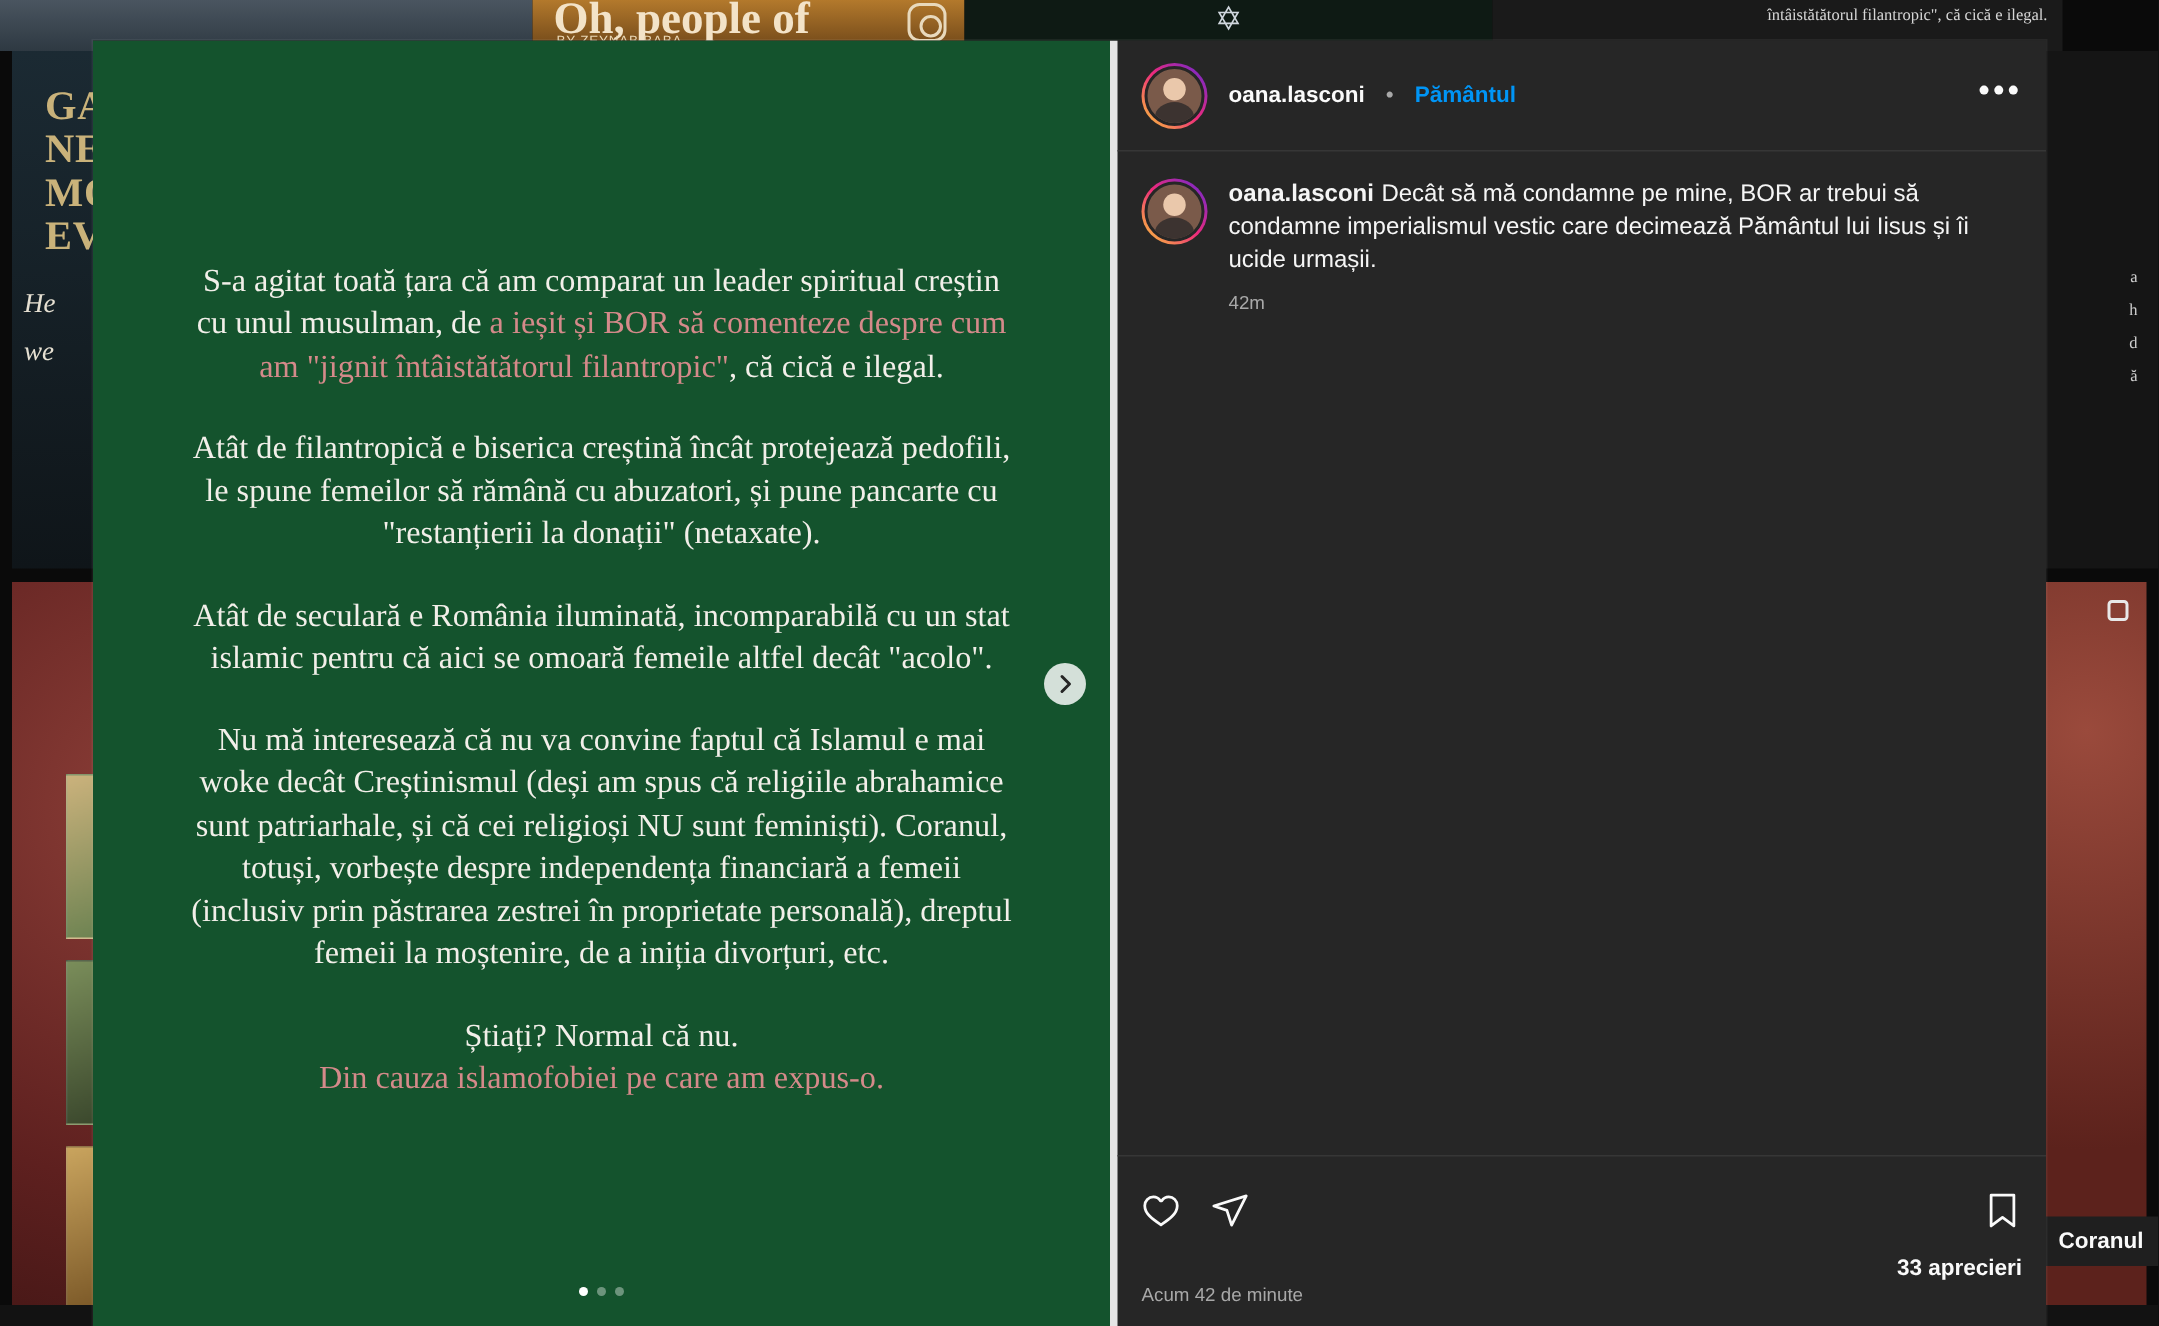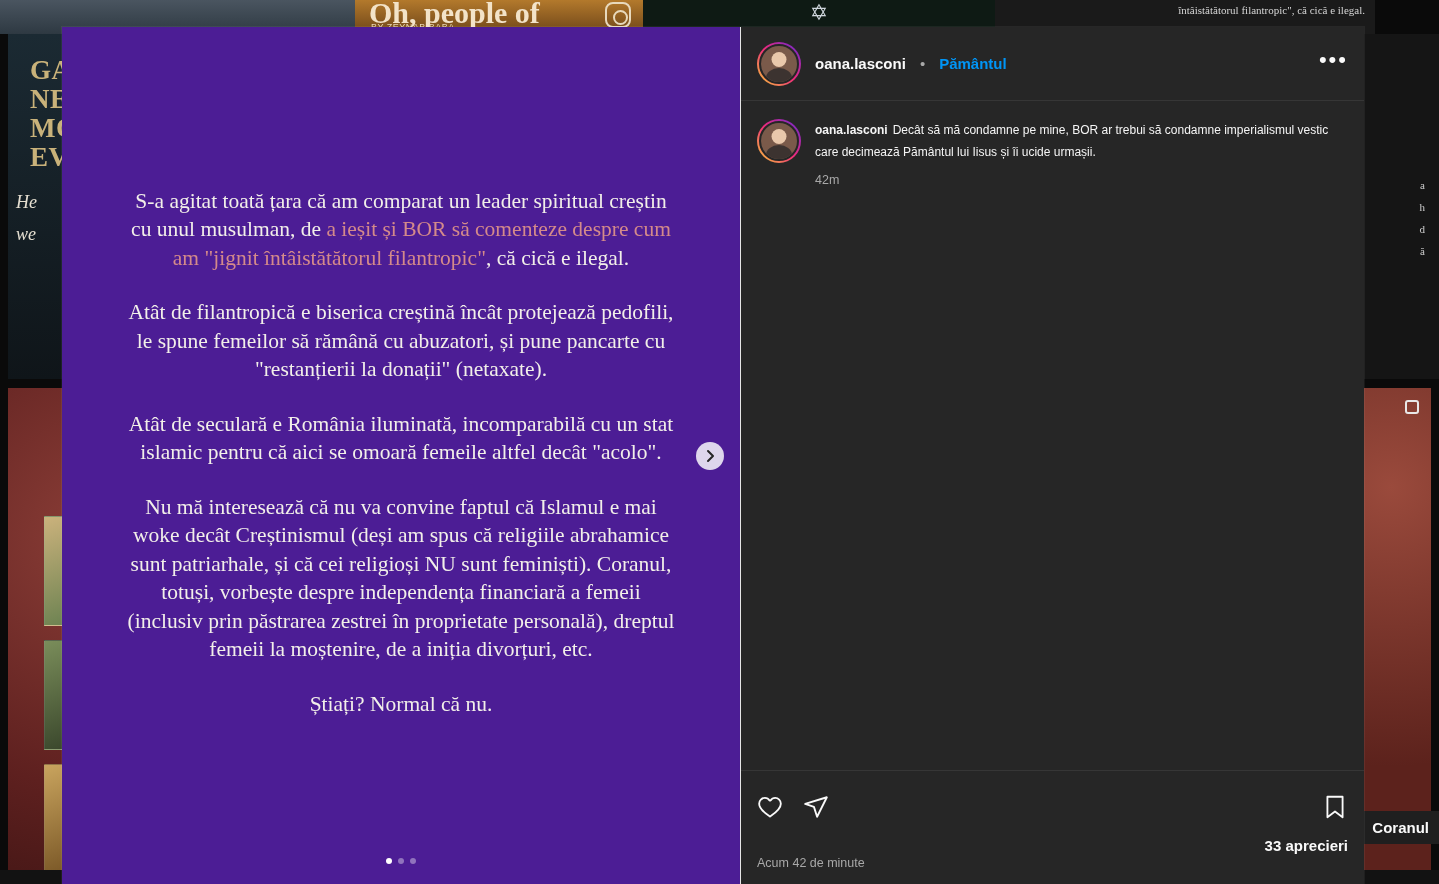--- a/index.html
+++ b/index.html
@@ -142,21 +142,21 @@
     background: #262626;
     display: flex;
     box-shadow: 0 0 0 1px rgba(255,255,255,.06);
     overflow: hidden;
   }
 
   
   .media-pane {
     position: relative;
     width: 678px; height: 857px;
-    background: #4c1d95;
+    background: #14532d;
     display: flex; align-items: center; justify-content: center;
   }
   .slide-text {
     width: 560px;
     text-align: center;
     font-family: "Liberation Serif", serif;
     font-size: 21.5px;
     line-height: 28.5px;
     color: #f2efe9;
     padding: 0 4px;
@@ -179,21 +179,21 @@
     position: absolute; left: 50%; bottom: 20px; transform: translateX(-50%);
     display: flex; gap: 6px;
   }
   .dots .dot { width: 6px; height: 6px; border-radius: 50%; background: rgba(255,255,255,.38); }
   .dots .dot.active { background: #ffffff; }
 
   
   .info-pane {
     width: 624px; height: 857px;
     background: #262626;
-    border-left: 1px solid #e5e5e5;
+    border-left: 5px solid #e5e5e5;
     display: flex; flex-direction: column;
   }
 
   .post-header {
     height: 74px;
     display: flex; align-items: center;
     padding: 0 16px;
     border-bottom: 1px solid #363636;
     gap: 14px;
   }
@@ -228,21 +228,21 @@
   }
 
   .comments-area {
     flex: 1;
     padding: 18px 16px 10px 16px;
     overflow: hidden;
     border-bottom: 1px solid #363636;
   }
   .caption-row { display: flex; gap: 14px; }
   .caption-body {
-    color: #f5f5f5; font-size: 12px; line-height: 22px;
+    color: #f5f5f5; font-size: 16px; line-height: 22px;
     max-width: 520px;
   }
   .caption-body .cap-user { font-weight: bold; margin-right: 5px; }
   .caption-time {
     margin-top: 10px; color: #a8a8a8; font-size: 12.5px;
   }
 
   .actions {
     padding: 10px 16px 0 16px;
   }
@@ -316,21 +316,21 @@
   </div>
 
   <div id="modal">
 
     <div class="media-pane">
       <div class="slide-text">
           <p><span>S-a agitat toată țara că am comparat un leader spiritual creștin cu unul musulman, de </span><span class="hl">a ieșit și BOR să comenteze despre cum am "jignit întâistătătorul filantropic"</span><span>, că cică e ilegal.</span></p>
           <p><span>Atât de filantropică e biserica creștină încât protejează pedofili, le spune femeilor să rămână cu abuzatori, și pune pancarte cu "restanțierii la donații" (netaxate).</span></p>
           <p><span>Atât de seculară e România iluminată, incomparabilă cu un stat islamic pentru că aici se omoară femeile altfel decât "acolo".</span></p>
           <p><span>Nu mă interesează că nu va convine faptul că Islamul e mai woke decât Creștinismul (deși am spus că religiile abrahamice sunt patriarhale, și că cei religioși NU sunt feminiști). Coranul, totuși, vorbește despre independența financiară a femeii (inclusiv prin păstrarea zestrei în proprietate personală), dreptul femeii la moștenire, de a iniția divorțuri, etc.</span></p>
-          <p><span>Știați? Normal că nu.</span><span class="hl"></span><br></p>
+          <p><span>Știați? Normal că nu.</span><span class="hl"></span><br><span class="hl">Din cauza islamofobiei pe care am expus-o.</span></p>
         </div>
 
       <div class="next-btn">
         <svg width="14" height="14" viewBox="0 0 14 14" aria-hidden="true">
           <polyline points="5,2 10,7 5,12" fill="none" stroke="#262626" stroke-width="2" stroke-linecap="round" stroke-linejoin="round"></polyline>
         </svg>
       </div>
 
       <div class="dots">
         <span class="dot active"></span>

